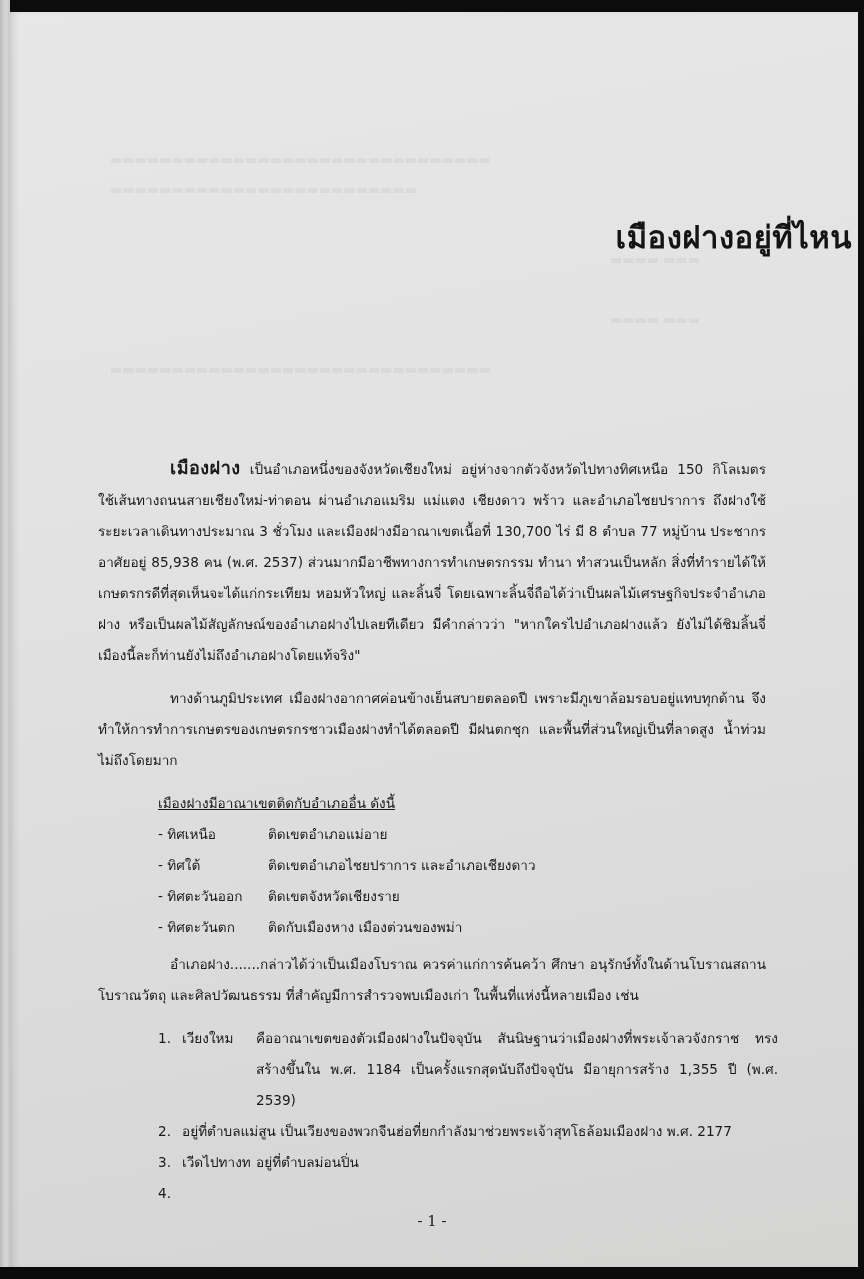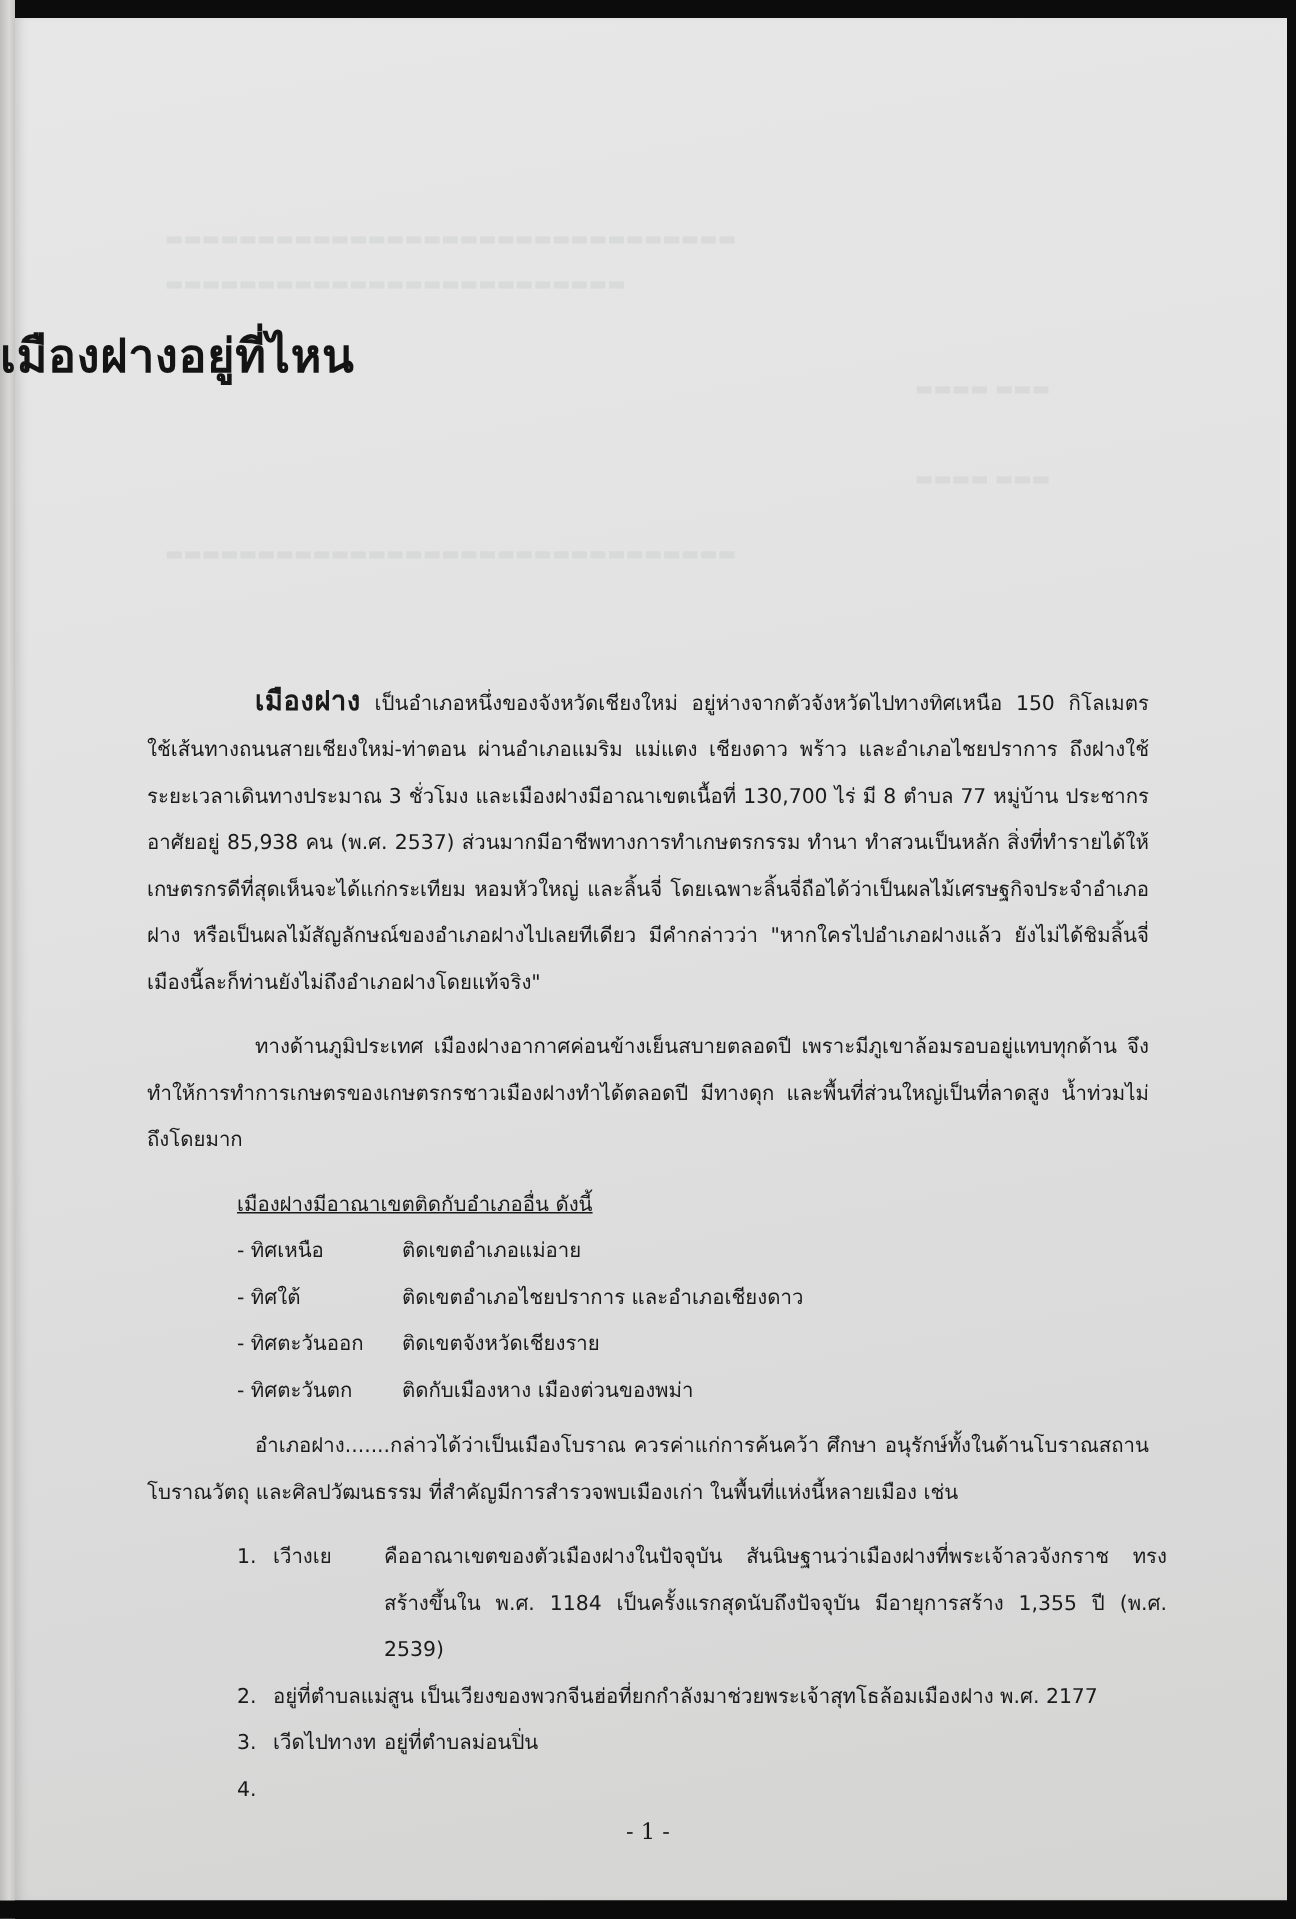--- a/index.html
+++ b/index.html
@@ -17,21 +17,21 @@
   .page {
     position: absolute; left: 10px; top: 12px; width: 848px; height: 1255px;
     background: linear-gradient(170deg, #e6e7e6 0%, #e1e2e1 40%, #d9dad9 75%, #d4d4d3 100%);
     box-shadow: inset 6px 0 8px -4px rgba(0,0,0,0.15);
   }
   .page-bottom {
     position: absolute; left: 0; bottom: 0; width: 864px; height: 12px; background: #0b0b0b;
   }
   .title {
     position: absolute; left: 0; width: 852px; top: 212px;
-    text-align: left; font-size: 31px; font-weight: bold;
+    text-align: right; font-size: 31px; font-weight: bold;
     font-family: "DejaVu Serif", "Liberation Serif", serif;
     color: #141414; letter-spacing: 0.5px;
   }
   .body {
     position: absolute; left: 86px; width: 692px; top: 440px;
     font-size: 13.6px; line-height: 31px; text-align: justify;
   }
   .para { margin: 12px; text-indent: 72px; }
   .para .lead { font-size: 18px; font-weight: bold; letter-spacing: 0.5px; }
   .para2 { margin-top: 4px; }
@@ -66,21 +66,21 @@
   <div class="ghost" style="left:600px;top:240px;">▬▬▬▬ ▬▬▬</div>
   <div class="ghost" style="left:600px;top:300px;">▬▬▬▬ ▬▬▬</div>
   <div class="ghost" style="left:100px;top:350px;">▬▬▬▬▬▬▬▬▬▬▬▬▬▬▬▬▬▬▬▬▬▬▬▬▬▬▬▬▬▬▬</div>
 </div>
 
 <div class="title">เมืองฝางอยู่ที่ไหน</div>
 
 <div class="body">
   <p class="para"><span class="lead">เมืองฝาง</span><span> เป็นอำเภอหนึ่งของจังหวัดเชียงใหม่ อยู่ห่างจากตัวจังหวัดไปทางทิศเหนือ 150 กิโลเมตร ใช้เส้นทางถนนสายเชียงใหม่-ท่าตอน ผ่านอำเภอแมริม แม่แตง เชียงดาว พร้าว และอำเภอไชยปราการ ถึงฝางใช้ระยะเวลาเดินทางประมาณ 3 ชั่วโมง และเมืองฝางมีอาณาเขตเนื้อที่ 130,700 ไร่ มี 8 ตำบล 77 หมู่บ้าน ประชากรอาศัยอยู่ 85,938 คน (พ.ศ. 2537) ส่วนมากมีอาชีพทางการทำเกษตรกรรม ทำนา ทำสวนเป็นหลัก สิ่งที่ทำรายได้ให้เกษตรกรดีที่สุดเห็นจะได้แก่กระเทียม หอมหัวใหญ่ และลิ้นจี่ โดยเฉพาะลิ้นจี่ถือได้ว่าเป็นผลไม้เศรษฐกิจประจำอำเภอฝาง หรือเป็นผลไม้สัญลักษณ์ของอำเภอฝางไปเลยทีเดียว มีคำกล่าวว่า "หากใครไปอำเภอฝางแล้ว ยังไม่ได้ชิมลิ้นจี่เมืองนี้ละก็ท่านยังไม่ถึงอำเภอฝางโดยแท้จริง"</span></p>
 
-  <p class="para para2">ทางด้านภูมิประเทศ เมืองฝางอากาศค่อนข้างเย็นสบายตลอดปี เพราะมีภูเขาล้อมรอบอยู่แทบทุกด้าน จึงทำให้การทำการเกษตรของเกษตรกรชาวเมืองฝางทำได้ตลอดปี มีทางดุก และพื้นที่ส่วนใหญ่เป็นที่ลาดสูง น้ำท่วมไม่ถึงโดยมาก</p>
+  <p class="para para2">ทางด้านภูมิประเทศ เมืองฝางอากาศค่อนข้างเย็นสบายตลอดปี เพราะมีภูเขาล้อมรอบอยู่แทบทุกด้าน จึงทำให้การทำการเกษตรของเกษตรกรชาวเมืองฝางทำได้ตลอดปี มีฝนตกชุก และพื้นที่ส่วนใหญ่เป็นที่ลาดสูง น้ำท่วมไม่ถึงโดยมาก</p>
 
   <div class="bsection">
     <div class="bheading">เมืองฝางมีอาณาเขตติดกับอำเภออื่น ดังนี้</div>
     <div class="brow">
       <span class="dir">- ทิศเหนือ</span>
       <span>ติดเขตอำเภอแม่อาย</span>
     </div>
     <div class="brow">
       <span class="dir">- ทิศใต้</span>
       <span>ติดเขตอำเภอไชยปราการ และอำเภอเชียงดาว</span>
@@ -93,21 +93,21 @@
       <span class="dir">- ทิศตะวันตก</span>
       <span>ติดกับเมืองหาง เมืองต่วนของพม่า</span>
     </div>
   </div>
 
   <p class="para ancient-intro">อำเภอฝาง.......กล่าวได้ว่าเป็นเมืองโบราณ ควรค่าแก่การค้นคว้า ศึกษา อนุรักษ์ทั้งในด้านโบราณสถาน โบราณวัตถุ และศิลปวัฒนธรรม ที่สำคัญมีการสำรวจพบเมืองเก่า ในพื้นที่แห่งนี้หลายเมือง เช่น</p>
 
   <div class="olist">
     <div class="oitem">
       <span class="num">1.</span>
-      <span class="name">เวีางเย</span>
+      <span class="name">เวียงใหม</span>
       <span class="desc">คืออาณาเขตของตัวเมืองฝางในปัจจุบัน สันนิษฐานว่าเมืองฝางที่พระเจ้าลวจังกราช ทรงสร้างขึ้นใน พ.ศ. 1184 เป็นครั้งแรกสุดนับถึงปัจจุบัน มีอายุการสร้าง 1,355 ปี (พ.ศ. 2539)</span>
     </div>
     <div class="oitem">
       <span class="num">2.</span>
       <span class="desc">อยู่ที่ตำบลแม่สูน เป็นเวียงของพวกจีนฮ่อที่ยกกำลังมาช่วยพระเจ้าสุทโธล้อมเมืองฝาง พ.ศ. 2177</span>
     </div>
     <div class="oitem">
       <span class="num">3.</span>
       <span class="name">เวีดไปทางท</span>
       <span class="desc">อยู่ที่ตำบลม่อนปิ่น</span>

